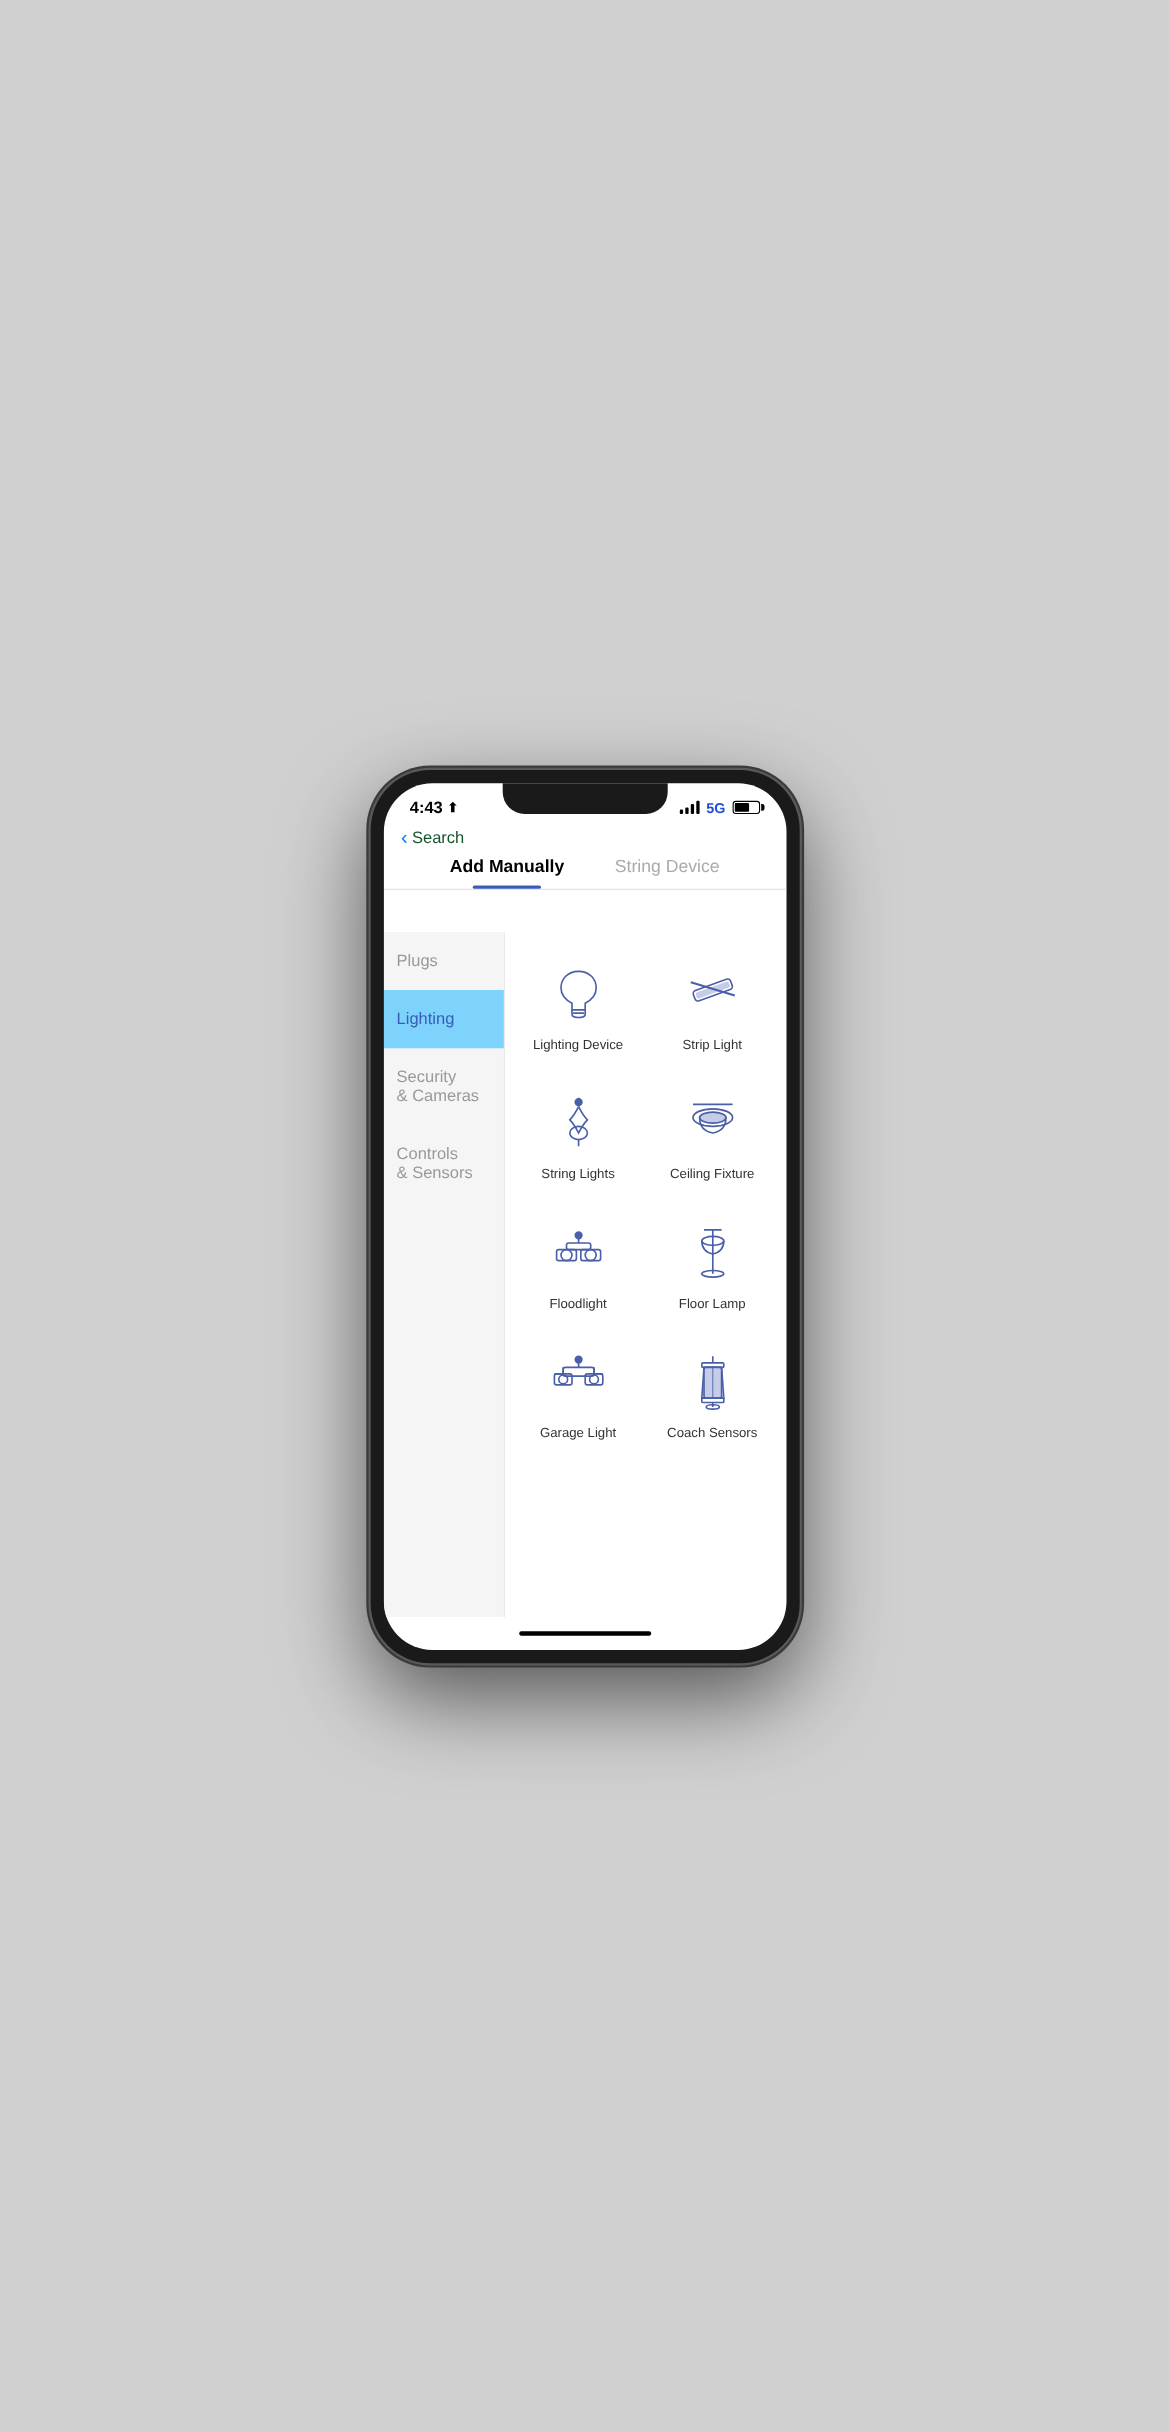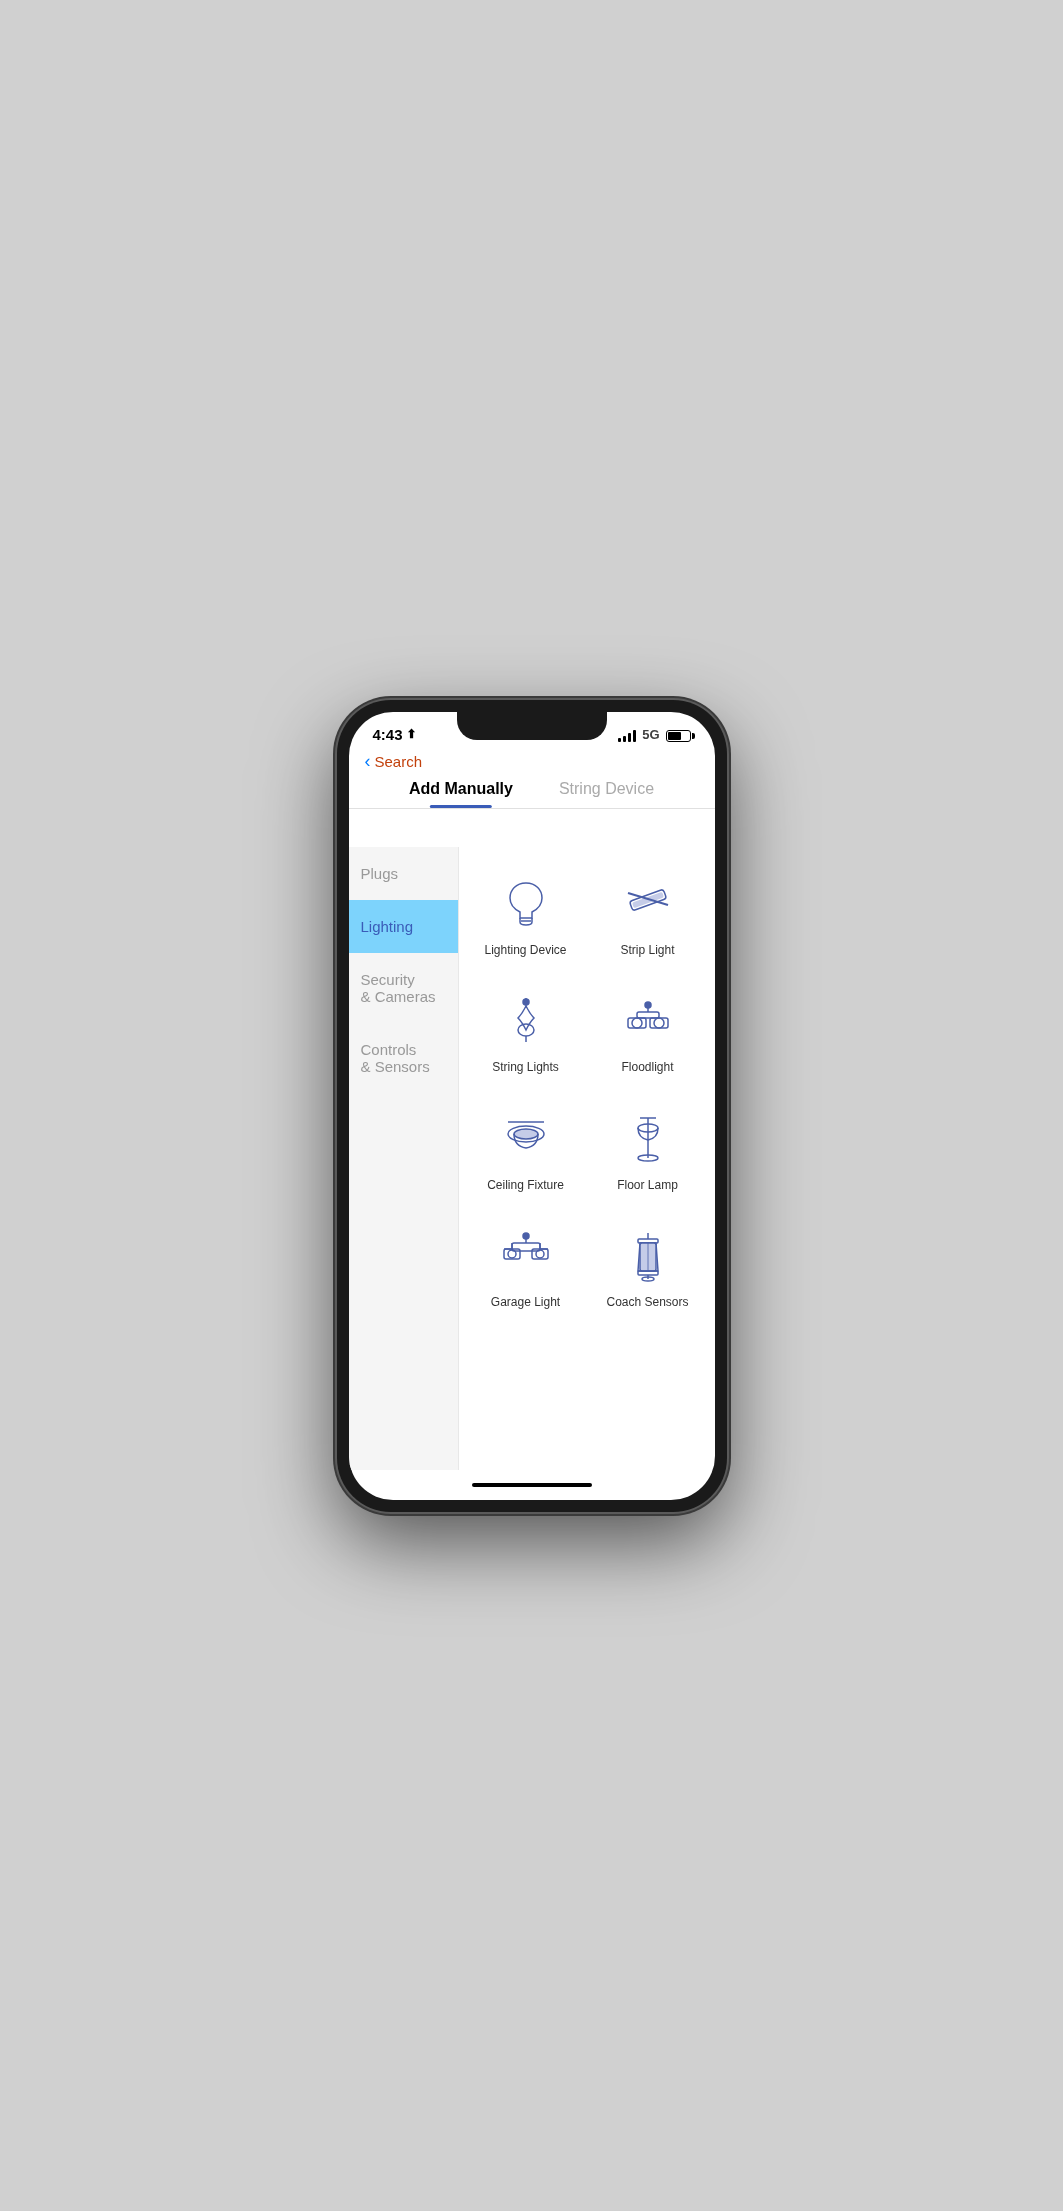--- a/index.html
+++ b/index.html
@@ -62,25 +62,25 @@
       color: #000;
       display: flex;
       align-items: center;
       gap: 4px;
     }
     .status-time .location-icon {
       font-size: 12px;
     }
     .status-icons {
       display: flex;
-      align-items: flex-end;
+      align-items: center;
       gap: 6px;
       font-size: 13px;
       font-weight: 600;
-      color: #404040;
+      color: #1d4ed8;
     }
     .signal-bars {
       display: flex;
       align-items: flex-end;
       gap: 2px;
       height: 12px;
     }
     .signal-bar {
       width: 3px;
       background: #000;
@@ -121,21 +121,21 @@
       padding: 2px 16px 8px;
       flex-shrink: 0;
     }
     .back-arrow {
       font-size: 18px;
       color: #007AFF;
       margin-right: 4px;
     }
     .back-label {
       font-size: 15px;
-      color: #c2410c;
+      color: #14532d;
     }
 
     
     .tab-header {
       display: flex;
       align-items: center;
       padding: 0 20px 0;
       justify-content: center;
       gap: 46px;
       border-bottom: 1px solid #e0e0e0;
@@ -341,42 +341,42 @@
                 <ellipse cx="28" cy="38" rx="8" ry="6"></ellipse>
                 <line x1="28" y1="44" x2="28" y2="50"></line>
               </svg>
             </div>
             <span class="device-label">String Lights</span>
           </div>
 
           <div class="device-item">
             <div class="device-icon">
               <svg viewBox="0 0 56 56" fill="none" stroke="#4a5fa8" stroke-width="1.5">
+                <line x1="10" y1="12" x2="46" y2="12"></line>
+                <ellipse cx="28" cy="24" rx="18" ry="8"></ellipse>
+                <ellipse cx="28" cy="24" rx="12" ry="5" fill="#c5cce8" stroke="#4a5fa8"></ellipse>
+                <path d="M16 24 Q16 36 28 38 Q40 36 40 24"></path>
+              </svg>
+            </div>
+            <span class="device-label">Ceiling Fixture</span>
+          </div>
+
+          <div class="device-item">
+            <div class="device-icon">
+              <svg viewBox="0 0 56 56" fill="none" stroke="#4a5fa8" stroke-width="1.5">
                 <rect x="8" y="26" width="18" height="10" rx="2"></rect>
                 <ellipse cx="17" cy="31" rx="5" ry="5"></ellipse>
                 <rect x="30" y="26" width="18" height="10" rx="2"></rect>
                 <ellipse cx="39" cy="31" rx="5" ry="5"></ellipse>
                 <rect x="17" y="20" width="22" height="6" rx="2"></rect>
                 <line x1="28" y1="14" x2="28" y2="20"></line>
                 <circle cx="28" cy="13" r="3" fill="#4a5fa8"></circle>
               </svg>
             </div>
             <span class="device-label">Floodlight</span>
-          </div>
-
-          <div class="device-item">
-            <div class="device-icon">
-              <svg viewBox="0 0 56 56" fill="none" stroke="#4a5fa8" stroke-width="1.5">
-                <line x1="10" y1="12" x2="46" y2="12"></line>
-                <ellipse cx="28" cy="24" rx="18" ry="8"></ellipse>
-                <ellipse cx="28" cy="24" rx="12" ry="5" fill="#c5cce8" stroke="#4a5fa8"></ellipse>
-                <path d="M16 24 Q16 36 28 38 Q40 36 40 24"></path>
-              </svg>
-            </div>
-            <span class="device-label">Ceiling Fixture</span>
           </div>
 
           <div class="device-item">
             <div class="device-icon">
               <svg viewBox="0 0 56 56" fill="none" stroke="#4a5fa8" stroke-width="1.5">
                 <line x1="28" y1="8" x2="28" y2="48"></line>
                 <ellipse cx="28" cy="48" rx="10" ry="3"></ellipse>
                 <ellipse cx="28" cy="18" rx="10" ry="4"></ellipse>
                 <path d="M18 18 Q18 28 28 30 Q38 28 38 18"></path>
                 <line x1="20" y1="8" x2="36" y2="8"></line>

